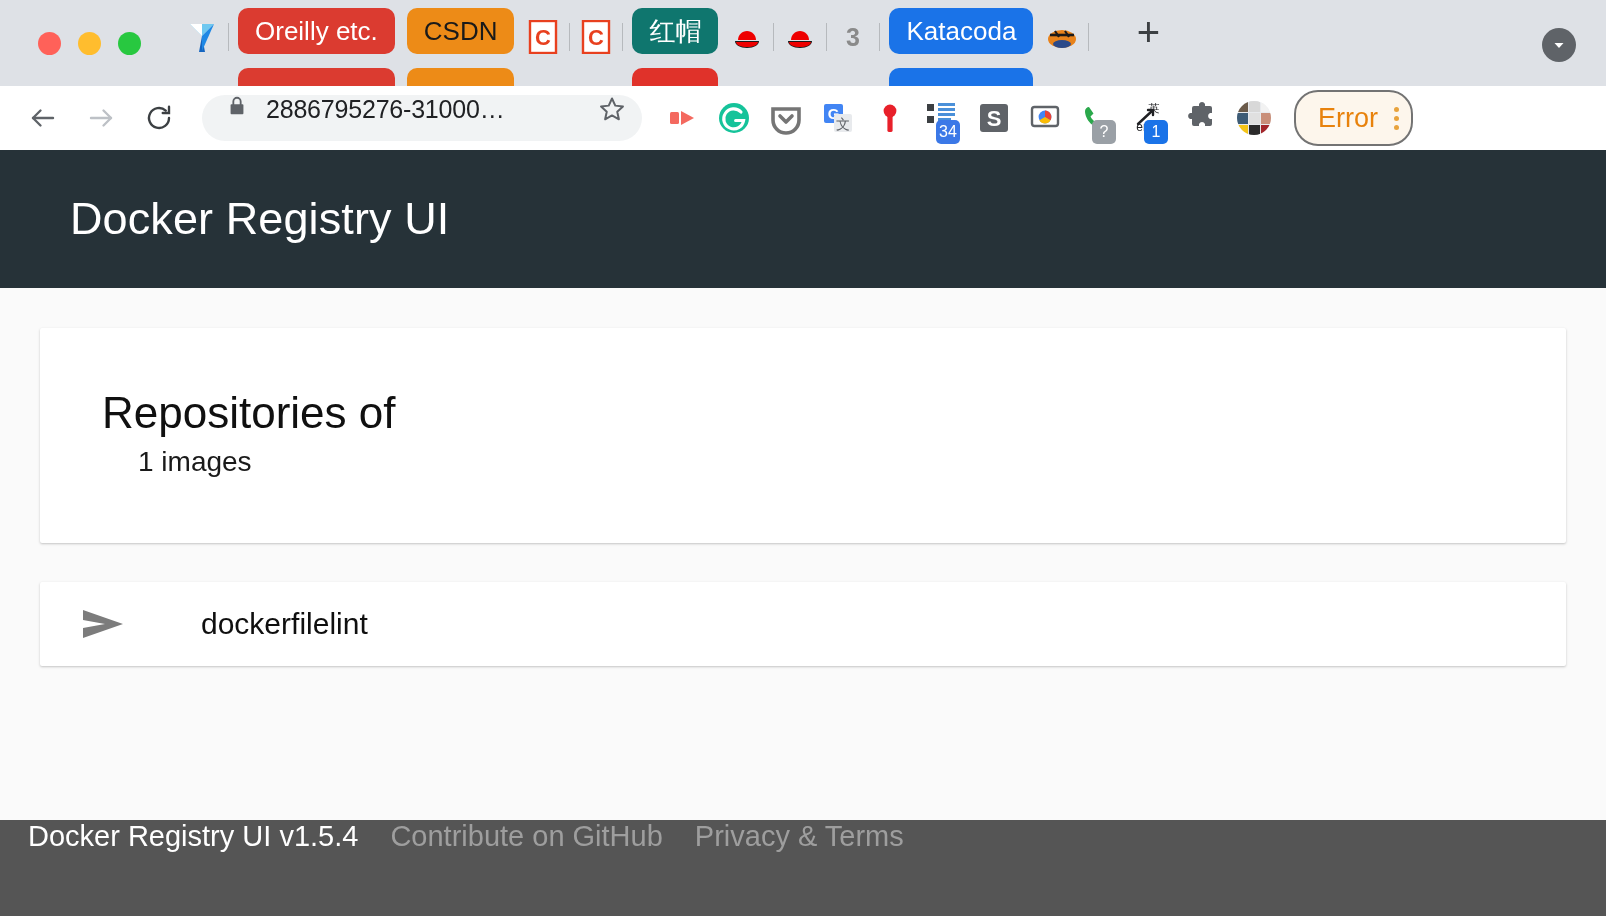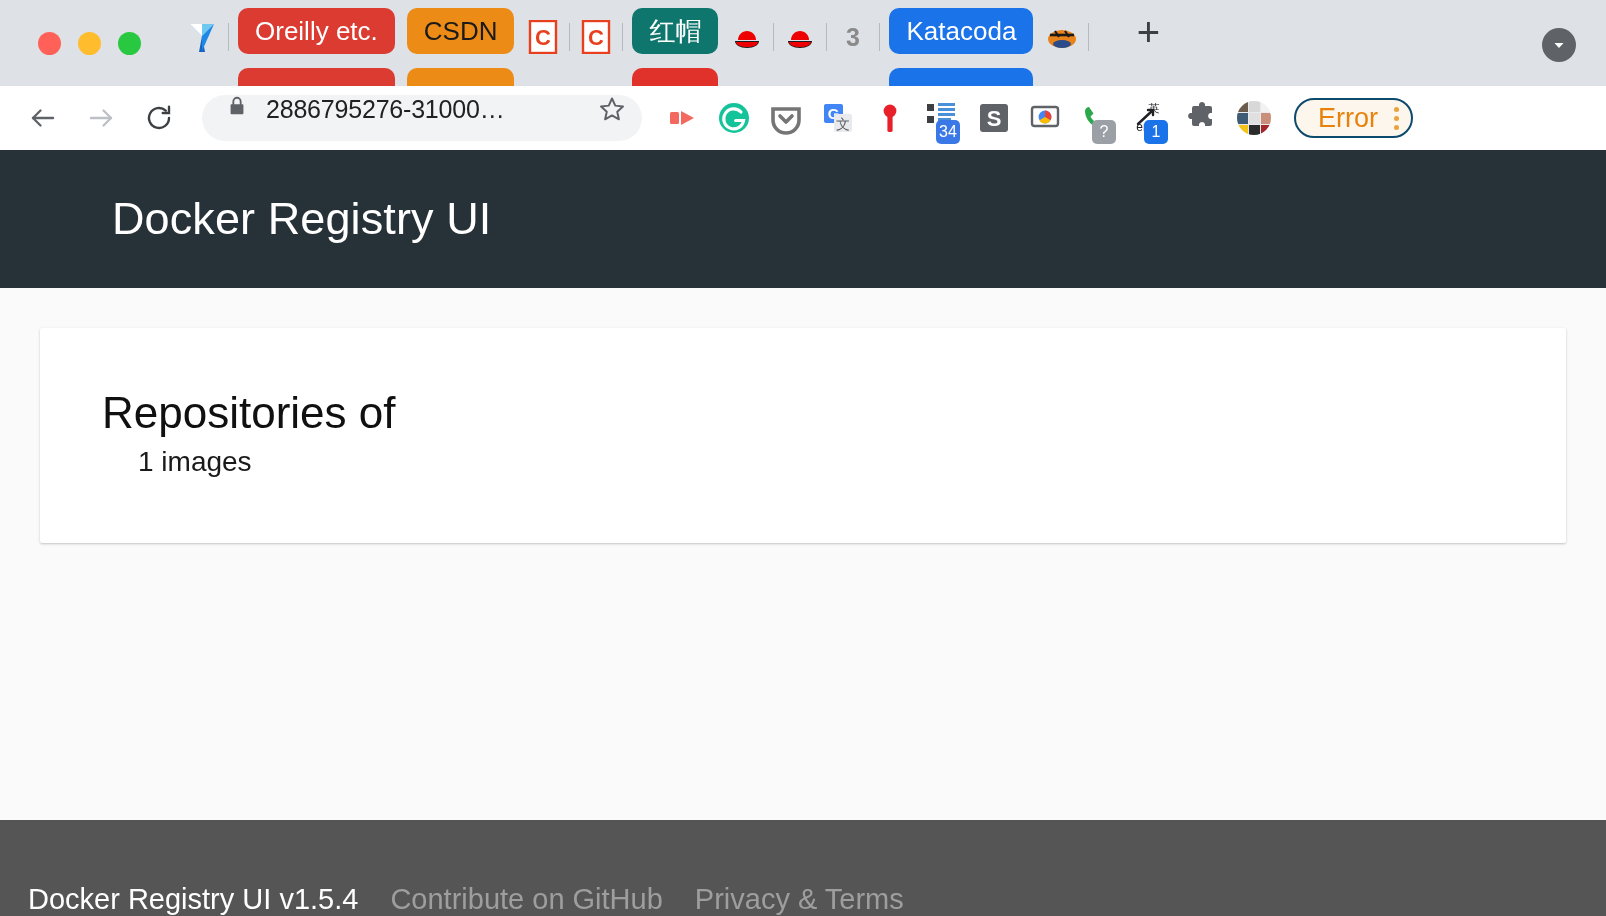--- a/index.html
+++ b/index.html
@@ -146,22 +146,22 @@
     min-width: 24px; height: 24px;
     border-radius: 5px;
     font-size: 16px; color: #fff;
     display: flex; align-items: center; justify-content: center;
     padding: 0 3px;
     font-weight: 500;
   }
 
   .error-pill {
     margin-left: 14px;
-    height: 40px;
-    border: 2px solid #0c4a6e;
+    height: 56px;
+    border: 2px solid #737373;
     border-radius: 24px;
     background: #fdf6ec;
     display: flex; align-items: center;
     padding: 0 12px 0 22px;
     gap: 16px;
     cursor: pointer;
   }
   .error-pill .err-label { color: #e8820c; font-size: 27px; }
   .err-dots { display: flex; flex-direction: column; gap: 4px; }
   .err-dots i { width: 5px; height: 5px; border-radius: 50%; background: #e8a33d; display:block; }
@@ -171,21 +171,21 @@
     flex: 1 1 auto;
     background: #fafafa;
     display: flex; flex-direction: column;
     overflow: hidden;
   }
 
   .app-header {
     background: #263238;
     height: 138px;
     display: flex; align-items: center;
-    padding-left: 112px;
+    padding-left: 70px;
     flex: 0 0 138px;
   }
   .app-header .app-title {
     color: #ffffff;
     font-size: 45px;
     font-weight: 400;
     letter-spacing: 0.1px;
   }
 
   .content {
@@ -229,21 +229,21 @@
   .repo-icon { width: 56px; display: flex; align-items: center; justify-content: flex-start; }
   .repo-name {
     margin-left: 65px;
     font-size: 30px;
     color: #0f0f0f;
   }
 
   .footer {
     flex: 0 0 96px;
     background: #555555;
-    display: flex; align-items: flex-end;
+    display: flex; align-items: flex-start;
     padding-left: 28px;
     gap: 32px;
   }
   .footer .f-version { color: #ffffff; font-size: 29px; }
   .footer .f-link { color: #9e9e9e; font-size: 29px; cursor: pointer; }
 </style>
 </head>
 <body>
 
 <div class="browser">
@@ -500,20 +500,28 @@
       <div class="app-title">Docker Registry UI</div>
     </div>
 
     <div class="content">
 
       <div class="card card-repos">
         <div class="repos-title">Repositories of</div>
         <div class="repos-sub">1 images</div>
       </div>
 
+      <div class="card card-list">
+        <span class="repo-icon">
+          <svg width="46" height="36" viewBox="0 0 46 36">
+              <path d="M3 4 L43 18 L3 32 L3 22 L25 18 L3 14 Z" fill="#7c7c7c"></path>
+            </svg>
+        </span>
+        <span class="repo-name">dockerfilelint</span>
+      </div>
 
     </div>
 
     <div class="footer">
       <span class="f-version">Docker Registry UI v1.5.4</span>
       <span class="f-link">Contribute on GitHub</span>
       <span class="f-link">Privacy &amp; Terms</span>
     </div>
 
   </div>

